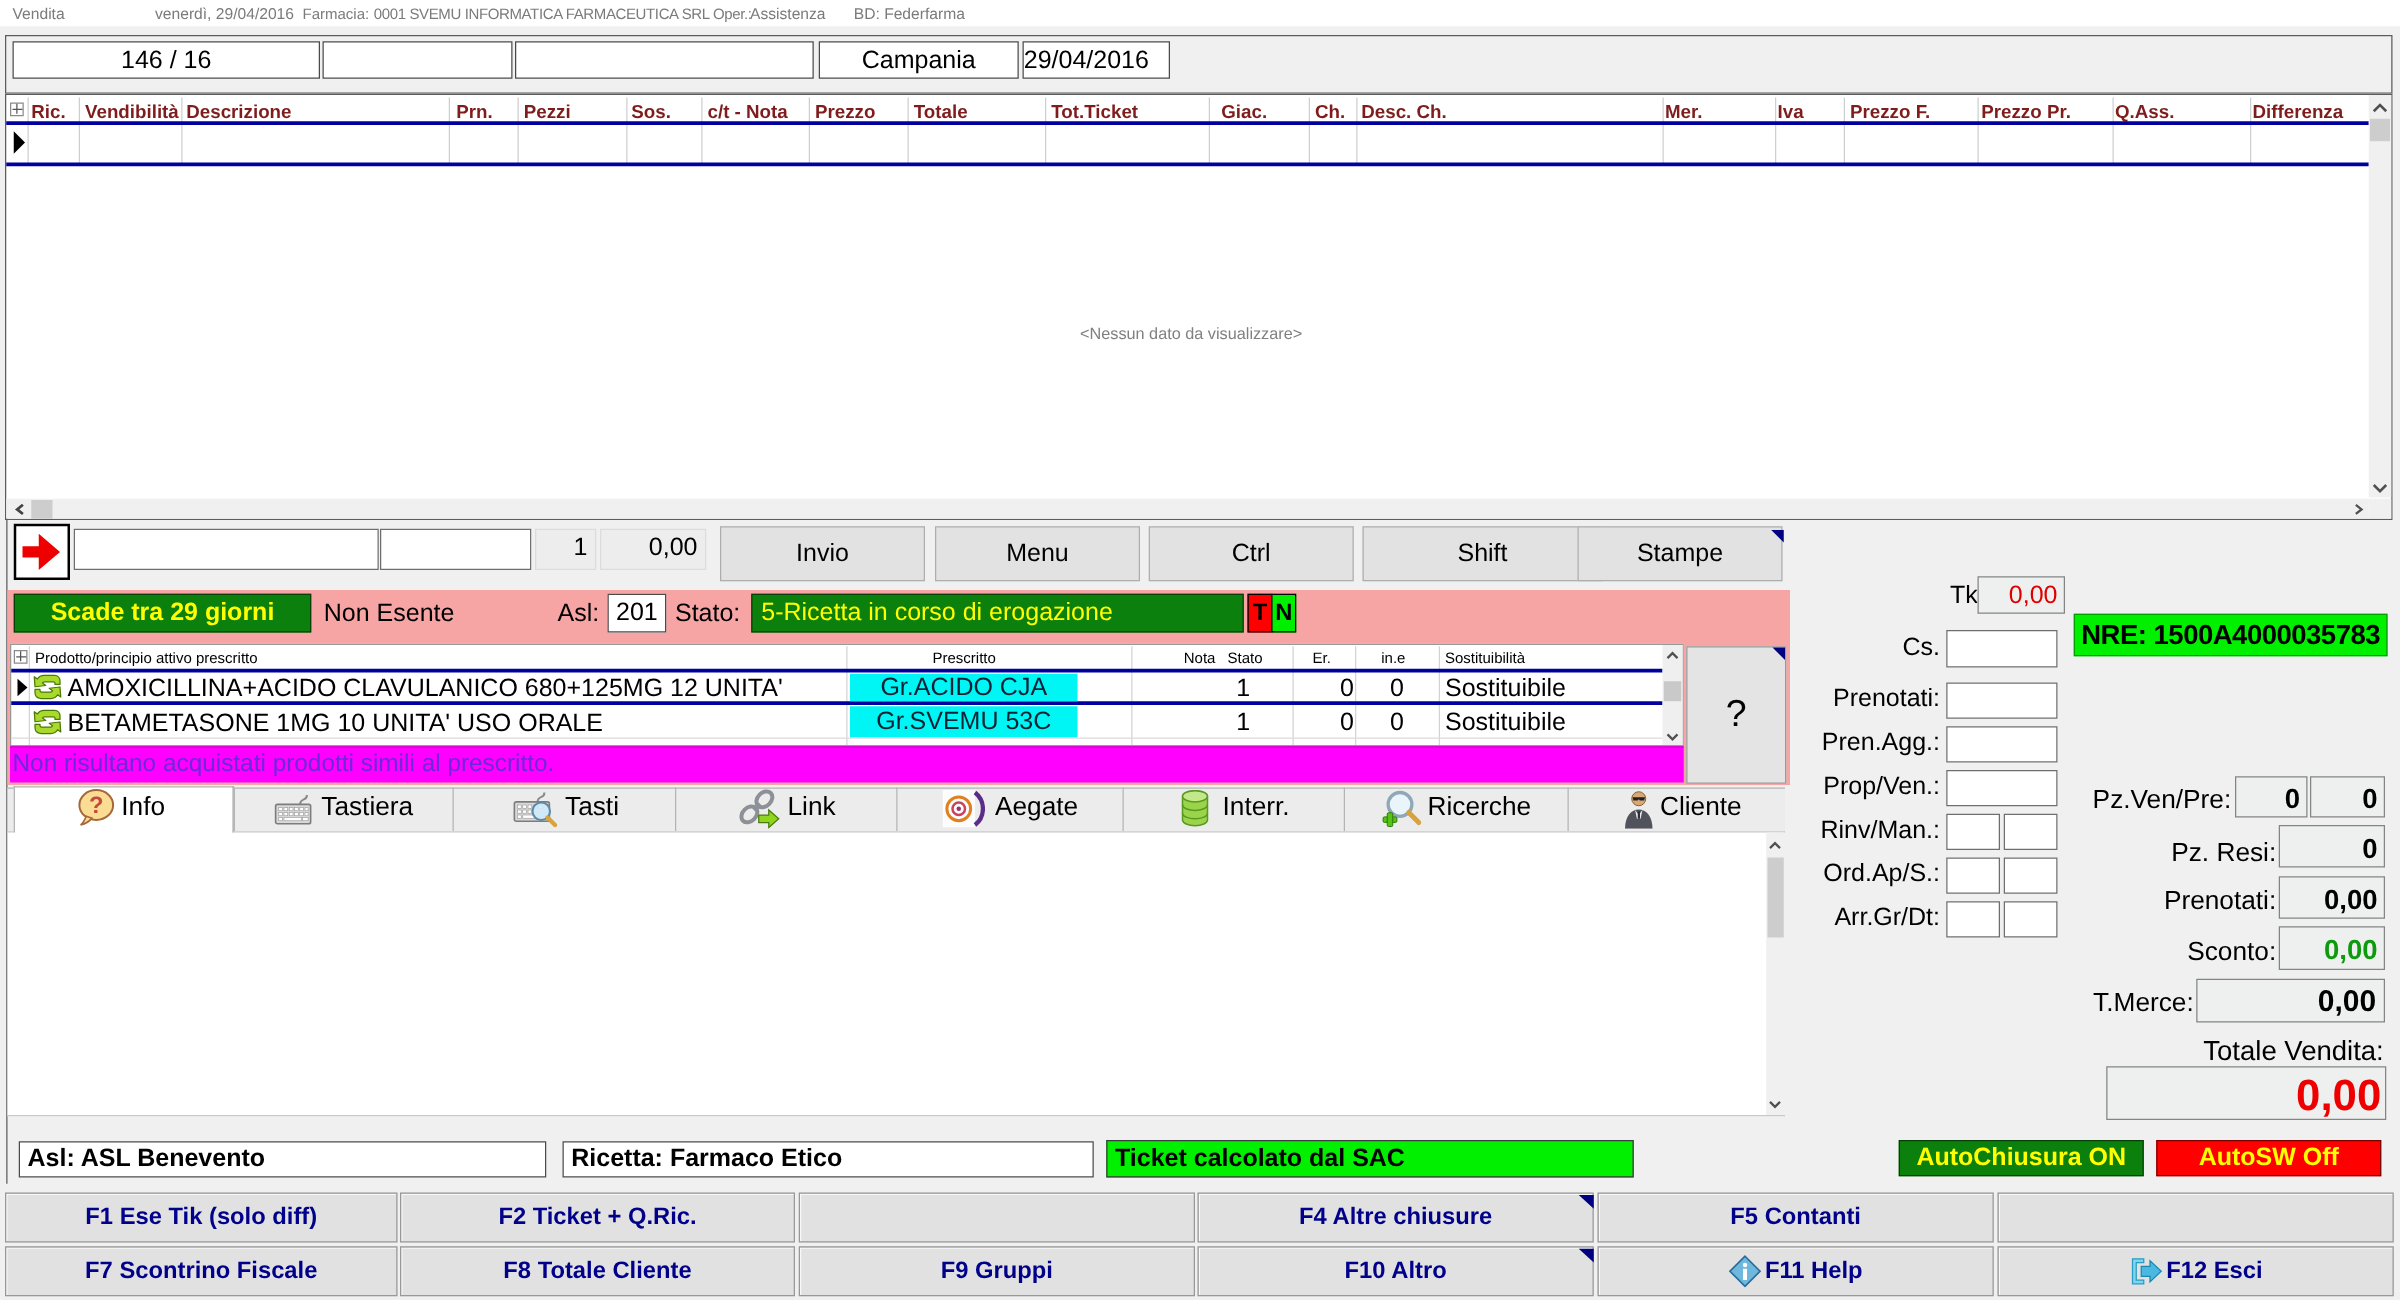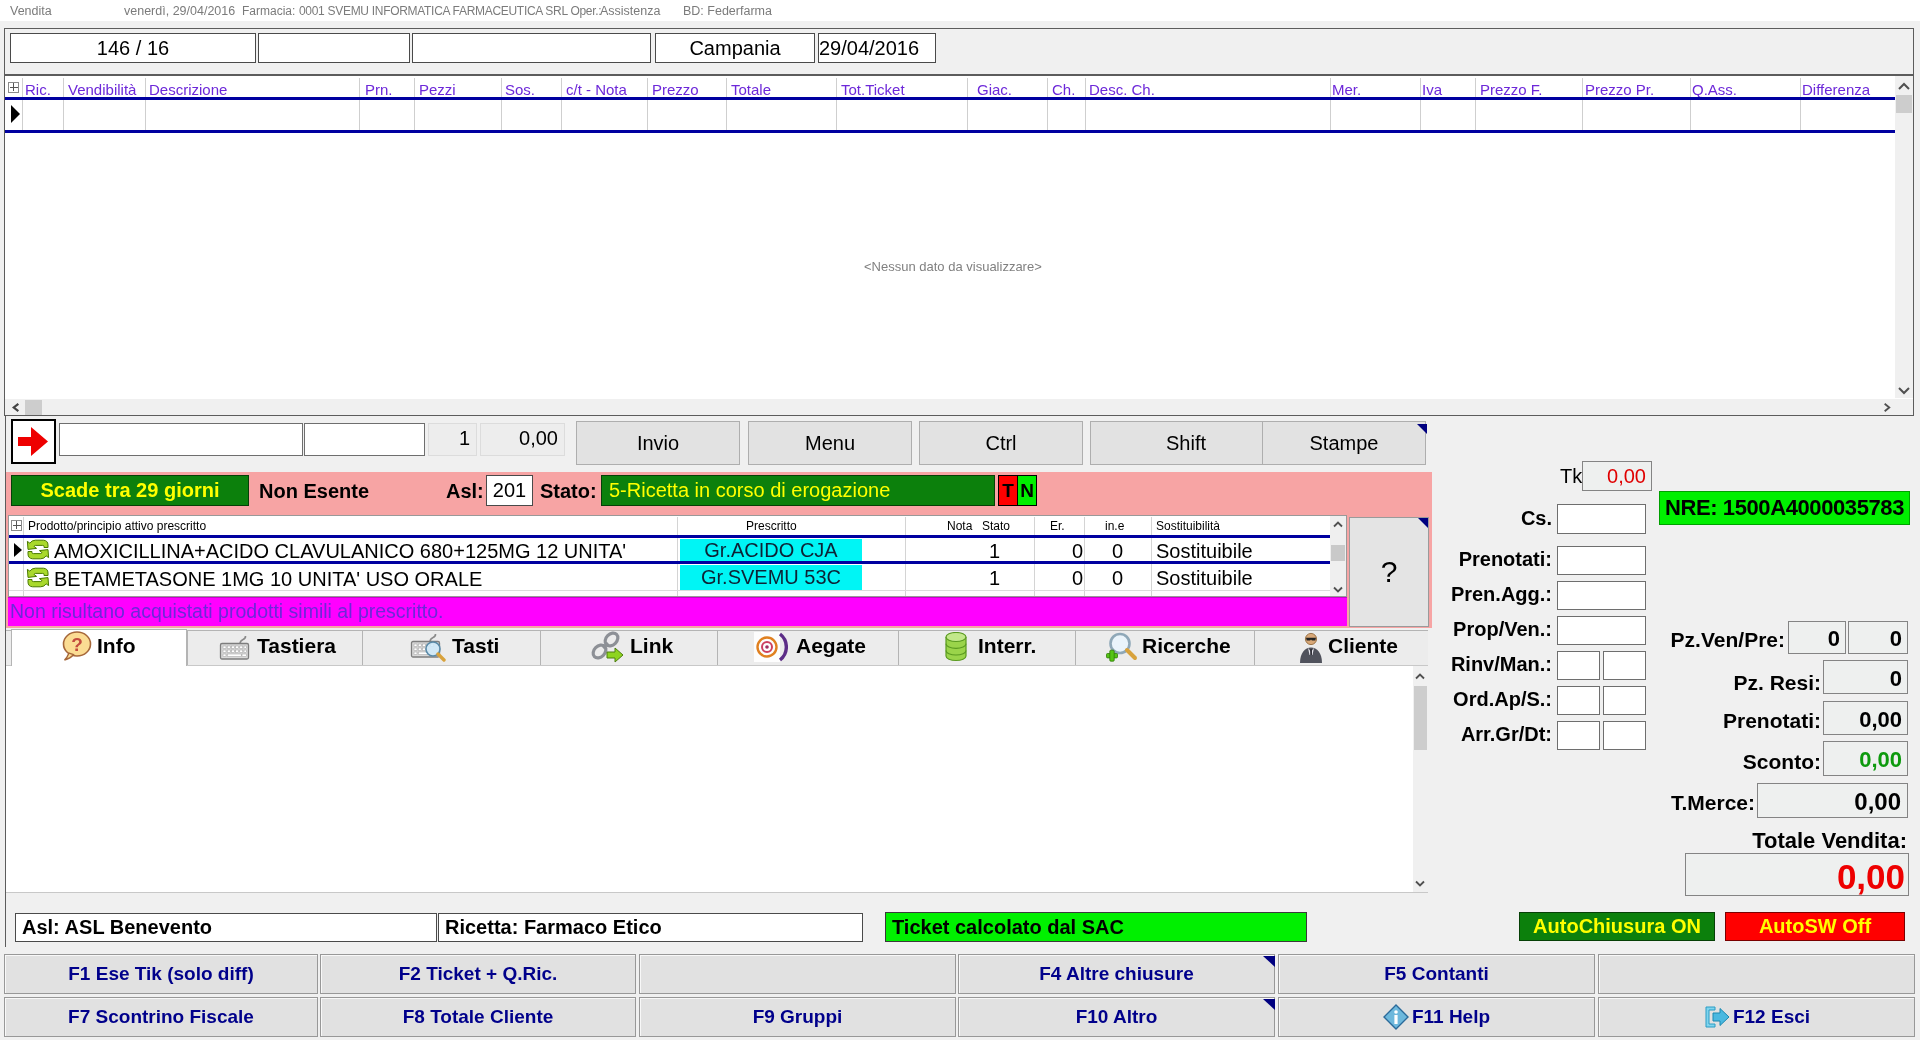--- a/index.html
+++ b/index.html
@@ -1,24 +1,24 @@
 <!DOCTYPE html>
 <html><head><meta charset="utf-8">
 <style>
 *{margin:0;padding:0;box-sizing:border-box}
 html,body{width:1920px;height:1040px;background:#f0f0f0;font-family:"Liberation Sans",sans-serif;overflow:hidden}
 body{position:relative}
 .a{position:absolute}
 .in{position:absolute;background:#fff;border:1px solid #6e6e6e}
 .vb{position:absolute;background:#eef0ef;border:1px solid #848484;text-align:right}
-.lb{position:absolute;font-weight:bold;color:#000;white-space:nowrap}
+.lb{position:absolute;font-weight:normal;color:#000;white-space:nowrap}
 .btn{position:absolute;background:#e2e2e2;border:1px solid #aeaeae;display:flex;align-items:center;justify-content:center;font-size:20px;color:#000}
 .fk{position:absolute;background:#e1e1e1;border:1px solid #989898;box-shadow:inset 1px 1px 0 #f8f8f8;display:flex;align-items:center;justify-content:center;font-weight:bold;font-size:19px;color:#00008b;white-space:nowrap}
 .tri{position:absolute;width:0;height:0;border-top:10px solid #000080;border-left:10px solid transparent}
-.th{position:absolute;top:81px;font-weight:normal;font-size:15px;color:#6d28d9;white-space:nowrap}
+.th{position:absolute;top:81px;font-weight:bold;font-size:15px;color:#7f1d1d;white-space:nowrap}
 .cs{position:absolute;top:78px;height:53px;width:1px;background:#cfcfcf}
 .ph{position:absolute;top:519px;font-size:12px;color:#000;white-space:nowrap}
 .pc{position:absolute;height:79px;top:517px;width:1px;background:#d4d4d4}
 .gtx{font-size:20px;color:#000;white-space:nowrap;position:absolute}
 .chev{position:absolute}
 </style></head>
 <body>
 
 <div class="a" style="left:0;top:0;width:1920px;height:21px;background:#fff"></div>
 <div class="a" style="left:10px;top:4px;font-size:12.5px;color:#7b7b7b">Vendita</div>
@@ -315,21 +315,21 @@
 <div class="a" style="left:1413px;top:666px;width:15px;height:226px;background:#f0f0f0"></div>
 <svg class="chev" style="left:1414px;top:671px" width="12" height="11" viewBox="0 0 12 11">
     <path d="M2 7.5 L6 3.5 L10 7.5" fill="none" stroke="#505050" stroke-width="1.8"></path>
   </svg>
 <div class="a" style="left:1414px;top:686px;width:13px;height:64px;background:#cdcdcd"></div>
 <svg class="chev" style="left:1414px;top:878px" width="12" height="11" viewBox="0 0 12 11">
     <path d="M2 3.5 L6 7.5 L10 3.5" fill="none" stroke="#505050" stroke-width="1.8"></path>
   </svg>
 
 <div class="in" style="left:15px;top:913px;width:422px;height:29px;border-color:#4a4a4a;font-weight:bold;font-size:20px;padding:2px 0 0 6px">Asl: ASL Benevento</div>
-<div class="in" style="left:438px;top:913px;width:425px;height:29px;border-color:#4a4a4a;font-weight:bold;font-size:20px;padding:2px 0 0 6px">Ricetta: Farmaco Etico</div>
+<div class="in" style="left:450px;top:913px;width:425px;height:29px;border-color:#4a4a4a;font-weight:bold;font-size:20px;padding:2px 0 0 6px">Ricetta: Farmaco Etico</div>
 <div class="a" style="left:885px;top:912px;width:422px;height:30px;background:#00f000;border:1px solid #3a3a3a;font-weight:bold;font-size:20px;color:#000;padding:3px 0 0 6px">Ticket calcolato dal SAC</div>
 <div class="a" style="left:1519px;top:912px;width:196px;height:29px;background:#0c800c;border:1px solid #064006;color:#ffff00;font-weight:bold;font-size:20px;text-align:center;line-height:27px">AutoChiusura ON</div>
 <div class="a" style="left:1725px;top:912px;width:180px;height:29px;background:#ff0000;border:1px solid #7a0000;color:#ffff00;font-weight:bold;font-size:20px;text-align:center;line-height:27px">AutoSW Off</div>
 
 <div class="fk" style="left:4px;top:954px;width:314px;height:40px">F1 Ese Tik (solo diff)</div>
 <div class="fk" style="left:320px;top:954px;width:316px;height:40px">F2 Ticket + Q.Ric.</div>
 <div class="fk" style="left:639px;top:954px;width:317px;height:40px"></div>
 <div class="fk" style="left:958px;top:954px;width:317px;height:40px">F4 Altre chiusure</div>
 <div class="tri" style="left:1263px;top:956px;border-top-width:11px;border-left-width:12px"></div>
 <div class="fk" style="left:1278px;top:954px;width:317px;height:40px">F5 Contanti</div>

